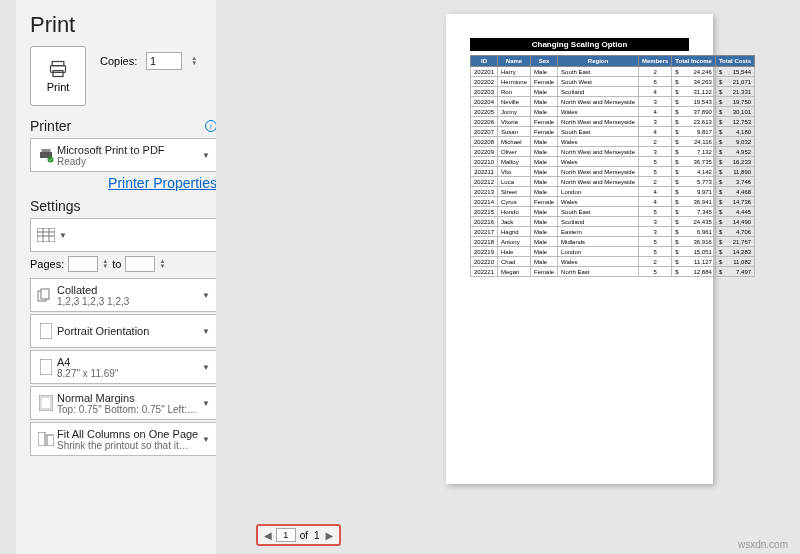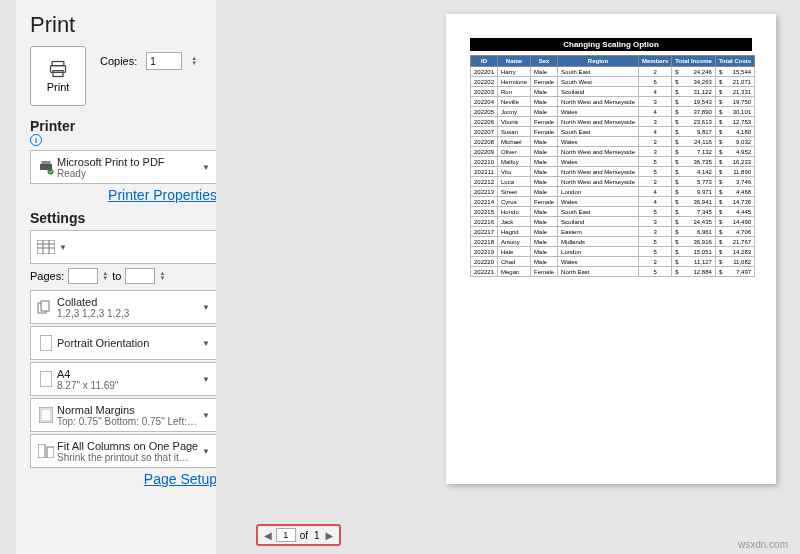--- a/index.html
+++ b/index.html
@@ -10,39 +10,39 @@
 .left-panel h1 { font-size: 22px; font-weight: 400; color: #222; margin-bottom: 8px; }
 
 .top-row { display: flex; align-items: flex-start; gap: 14px; margin-bottom: 12px; }
 .print-btn { width: 56px; height: 60px; border: 1px solid #aaa; border-radius: 3px; background: #fff; display: flex; flex-direction: column; align-items: center; justify-content: center; gap: 2px; font-size: 11px; cursor: pointer; }
 .print-btn svg { width: 22px; height: 20px; }
 
 .copies { display: flex; align-items: center; gap: 9px; font-size: 11px; margin-top: 6px; }
 .copies-input { width: 36px; height: 18px; border: 1px solid #aaa; font-size: 10px; padding: 1px 3px; background:#fff; }
 .spin { display:flex; flex-direction:column; font-size:6px; line-height:5px; color:#666; }
 
-.section-head { font-size: 14px; font-weight: 700; color: #222; margin: 6px 0 4px; display:flex; justify-content:space-between;flex-direction:column;}
+.section-head { font-size: 14px; font-weight: 400; color: #222; margin: 6px 0 4px; display:flex; align-items:center; justify-content:space-between;}
 .info-icon { width:12px; height:12px; border:1px solid #0078d4; border-radius:50%; color:#0078d4; font-size:8px; display:flex; align-items:center; justify-content:center; }
 
 .dropdown { width: 100%; height: 34px; border: 1px solid #bbb; background: #fff; display:flex; align-items:center; padding: 0 4px; margin-bottom: 2px; cursor:pointer; position:relative; }
 .dropdown .dd-icon { width:22px; display:flex; align-items:center; justify-content:center; flex-shrink:0; }
 .dropdown .dd-text { flex:1; overflow:hidden; }
 .dropdown .dd-line1 { font-size: 11px; color:#222; white-space:nowrap; overflow:hidden; text-overflow:ellipsis;}
 .dropdown .dd-line2 { font-size: 10px; color:#666; white-space:nowrap; overflow:hidden; text-overflow:ellipsis;}
 .dropdown .caret { font-size:8px; color:#555; padding:0 2px; }
 
 .link-row { text-align:right; margin: 0 0 6px; }
 .link-row a { font-size:14px; color:#0066cc; text-decoration:underline; cursor:pointer; }
 
 .pages-row { display:flex; align-items:center; gap:4px; margin: 4px 0 6px; font-size:11px; }
 .pages-row input { width:30px; height:16px; border:1px solid #aaa; font-size:10px; }
 
 
 .preview-area { position:absolute; left:216px; top:0; right:0; bottom:0; background:#e6e6e6; }
-.page { position:absolute; left:230px; top:14px; width:330px; height:470px; background:#fff; box-shadow: 2px 2px 6px rgba(0,0,0,0.25); padding: 24px 24px; font-size:6px; }
+.page { position:absolute; left:230px; top:14px; width:267px; height:470px; background:#fff; box-shadow: 2px 2px 6px rgba(0,0,0,0.25); padding: 24px 24px; font-size:6px; }
 .page-title-bar { background:#000; color:#fff; text-align:center; padding:2px 0; font-size:8px; font-weight:bold; margin-bottom:4px; }
 .data-table { width:100%; border-collapse:collapse; font-size:6px; }
 .data-table th { background:#3a6ea5; color:#fff; padding:2px 3px; text-align:center; border:1px solid #888; font-weight:bold; white-space:nowrap; }
 .data-table td { border:1px solid #bbb; padding:1.5px 3px; white-space:nowrap; }
 .data-table td.num { text-align:right; }
 .data-table td.ctr { text-align:center; }
 .data-table td.cur::before { content:"$"; float:left; padding-right:2px;}
 
 
 .page-nav { position:absolute; bottom:8px; left:40px; border:2px solid #d9534f; border-radius:3px; padding:2px 4px; display:flex; align-items:center; gap:2px; background:#f2f2f2; }
@@ -190,21 +190,20 @@
           <rect x="9" y="3" width="7" height="11" fill="#fff" stroke="#777"></rect>
         </svg>
       </div>
     <div class="dd-text">
       <div class="dd-line1">Fit All Columns on One Page</div>
       <div class="dd-line2">Shrink the printout so that it…</div>
     </div>
     <span class="caret">▼</span>
   </div>
 
-  <div class="link-row"><a>Page Setup</a></div>
 </div>
 
 <div class="preview-area">
   <div class="page">
     <div class="page-title-bar">Changing Scaling Option</div>
     <table class="data-table">
       <thead>
           <tr id="thead-row">
             <th>ID</th>
             <th>Name</th>

